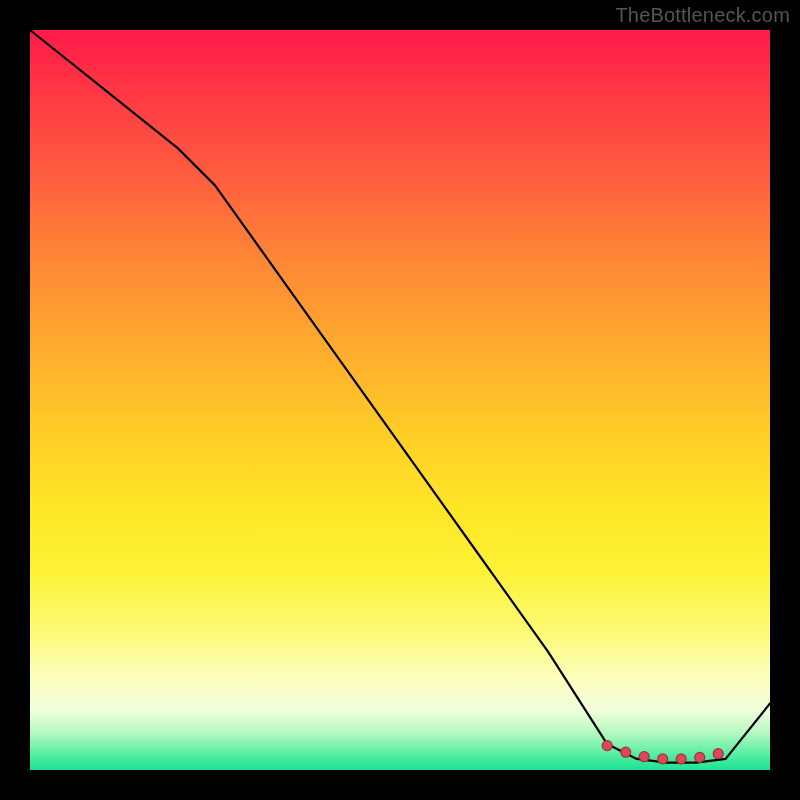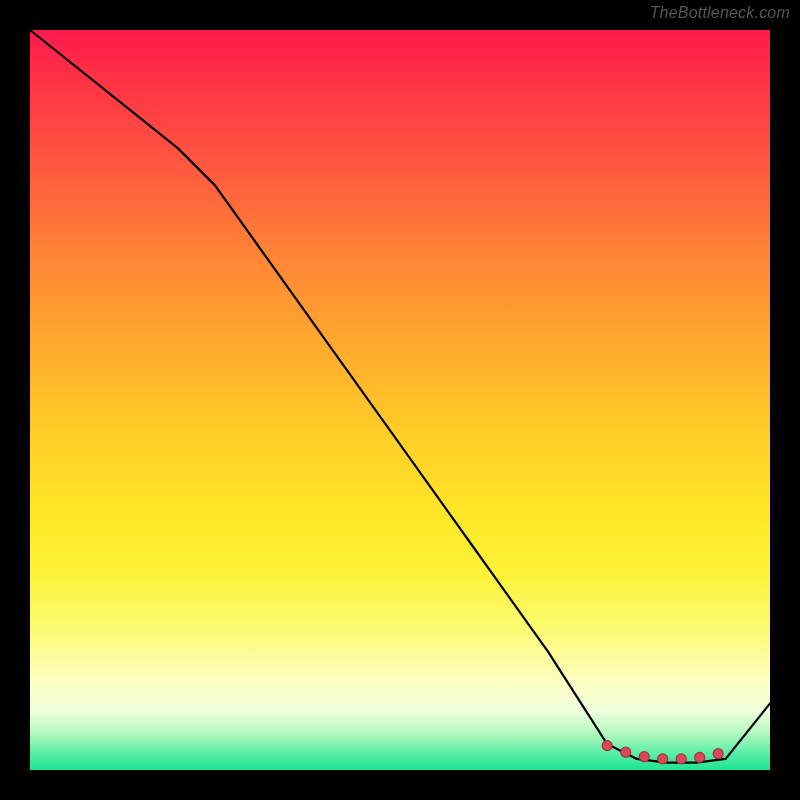--- a/index.html
+++ b/index.html
@@ -15,24 +15,23 @@
     position: relative;
     width: 800px;
     height: 800px;
     background: #000;
   }
   .watermark {
     position: absolute;
     top: 4px;
     right: 10px;
     color: #555;
-    font-size: 16px;
+    font-size: 20px;
     font-weight: 500;
     letter-spacing: 0.2px;
-    font-style: italic;
   }
   .plot-area {
     position: absolute;
     left: 30px;
     top: 30px;
     width: 740px;
     height: 740px;
     background: linear-gradient(to bottom,
       #ff1a4b 0%,
       #ff3345 7%,

